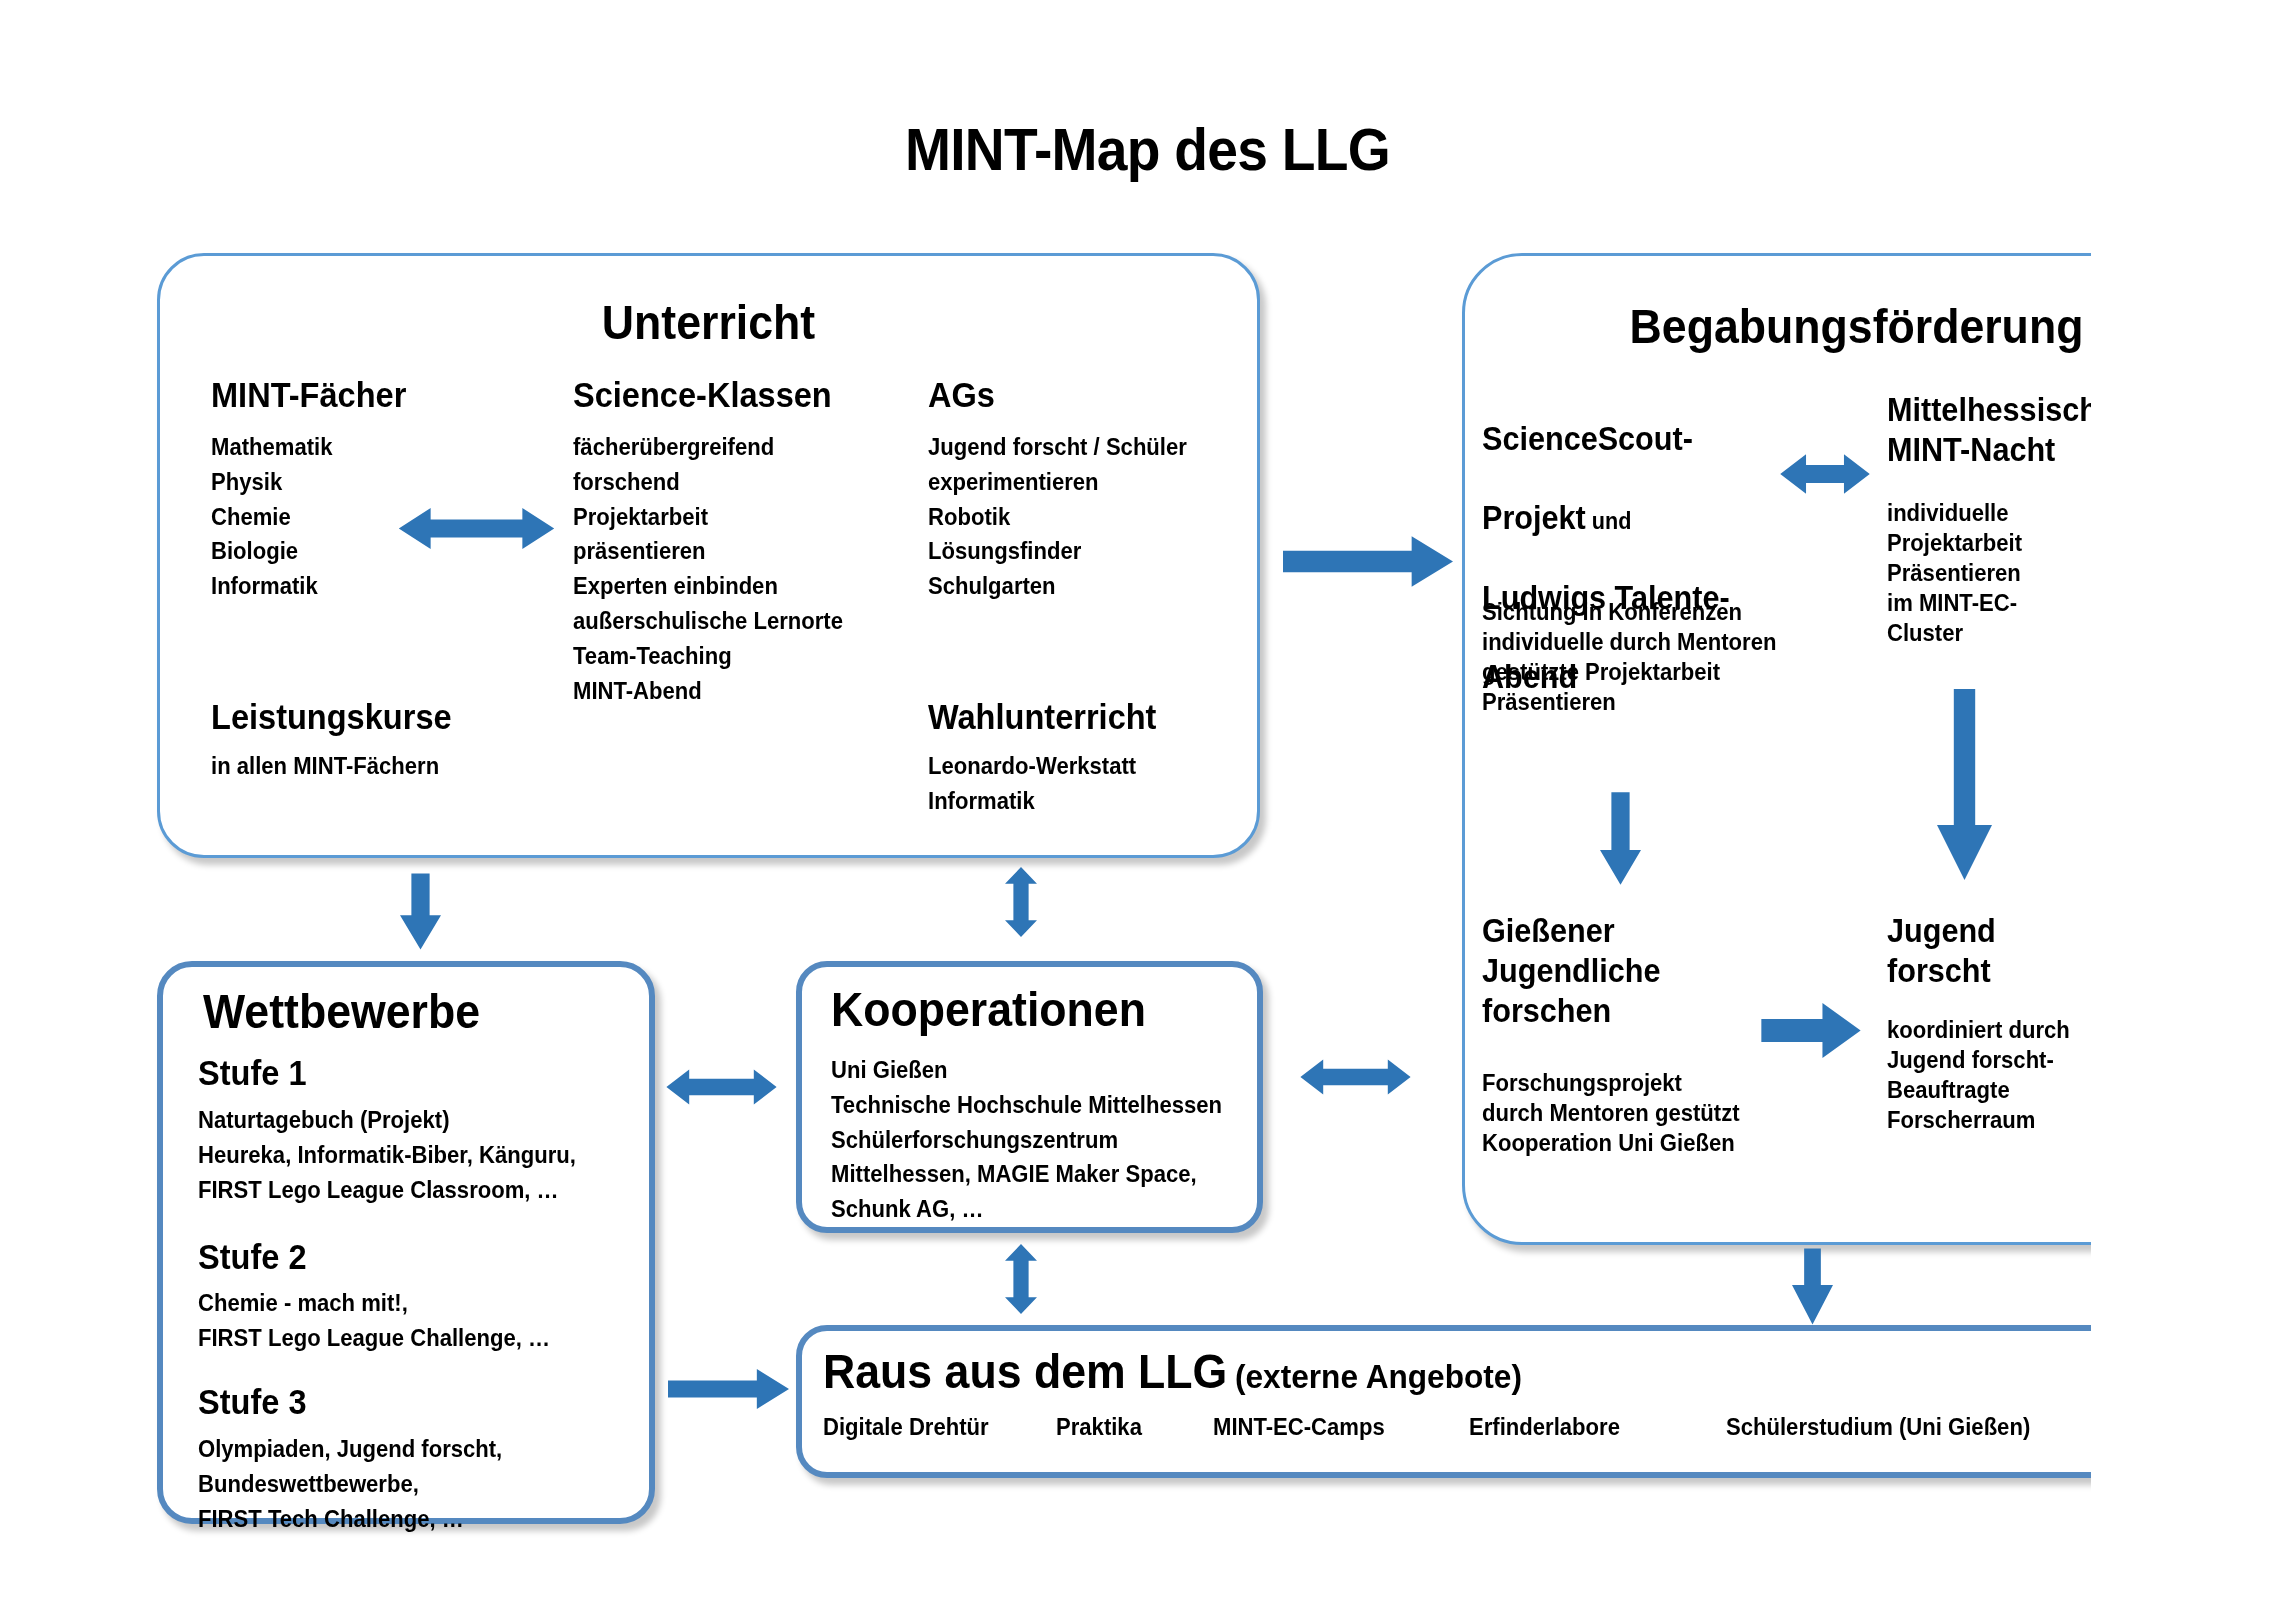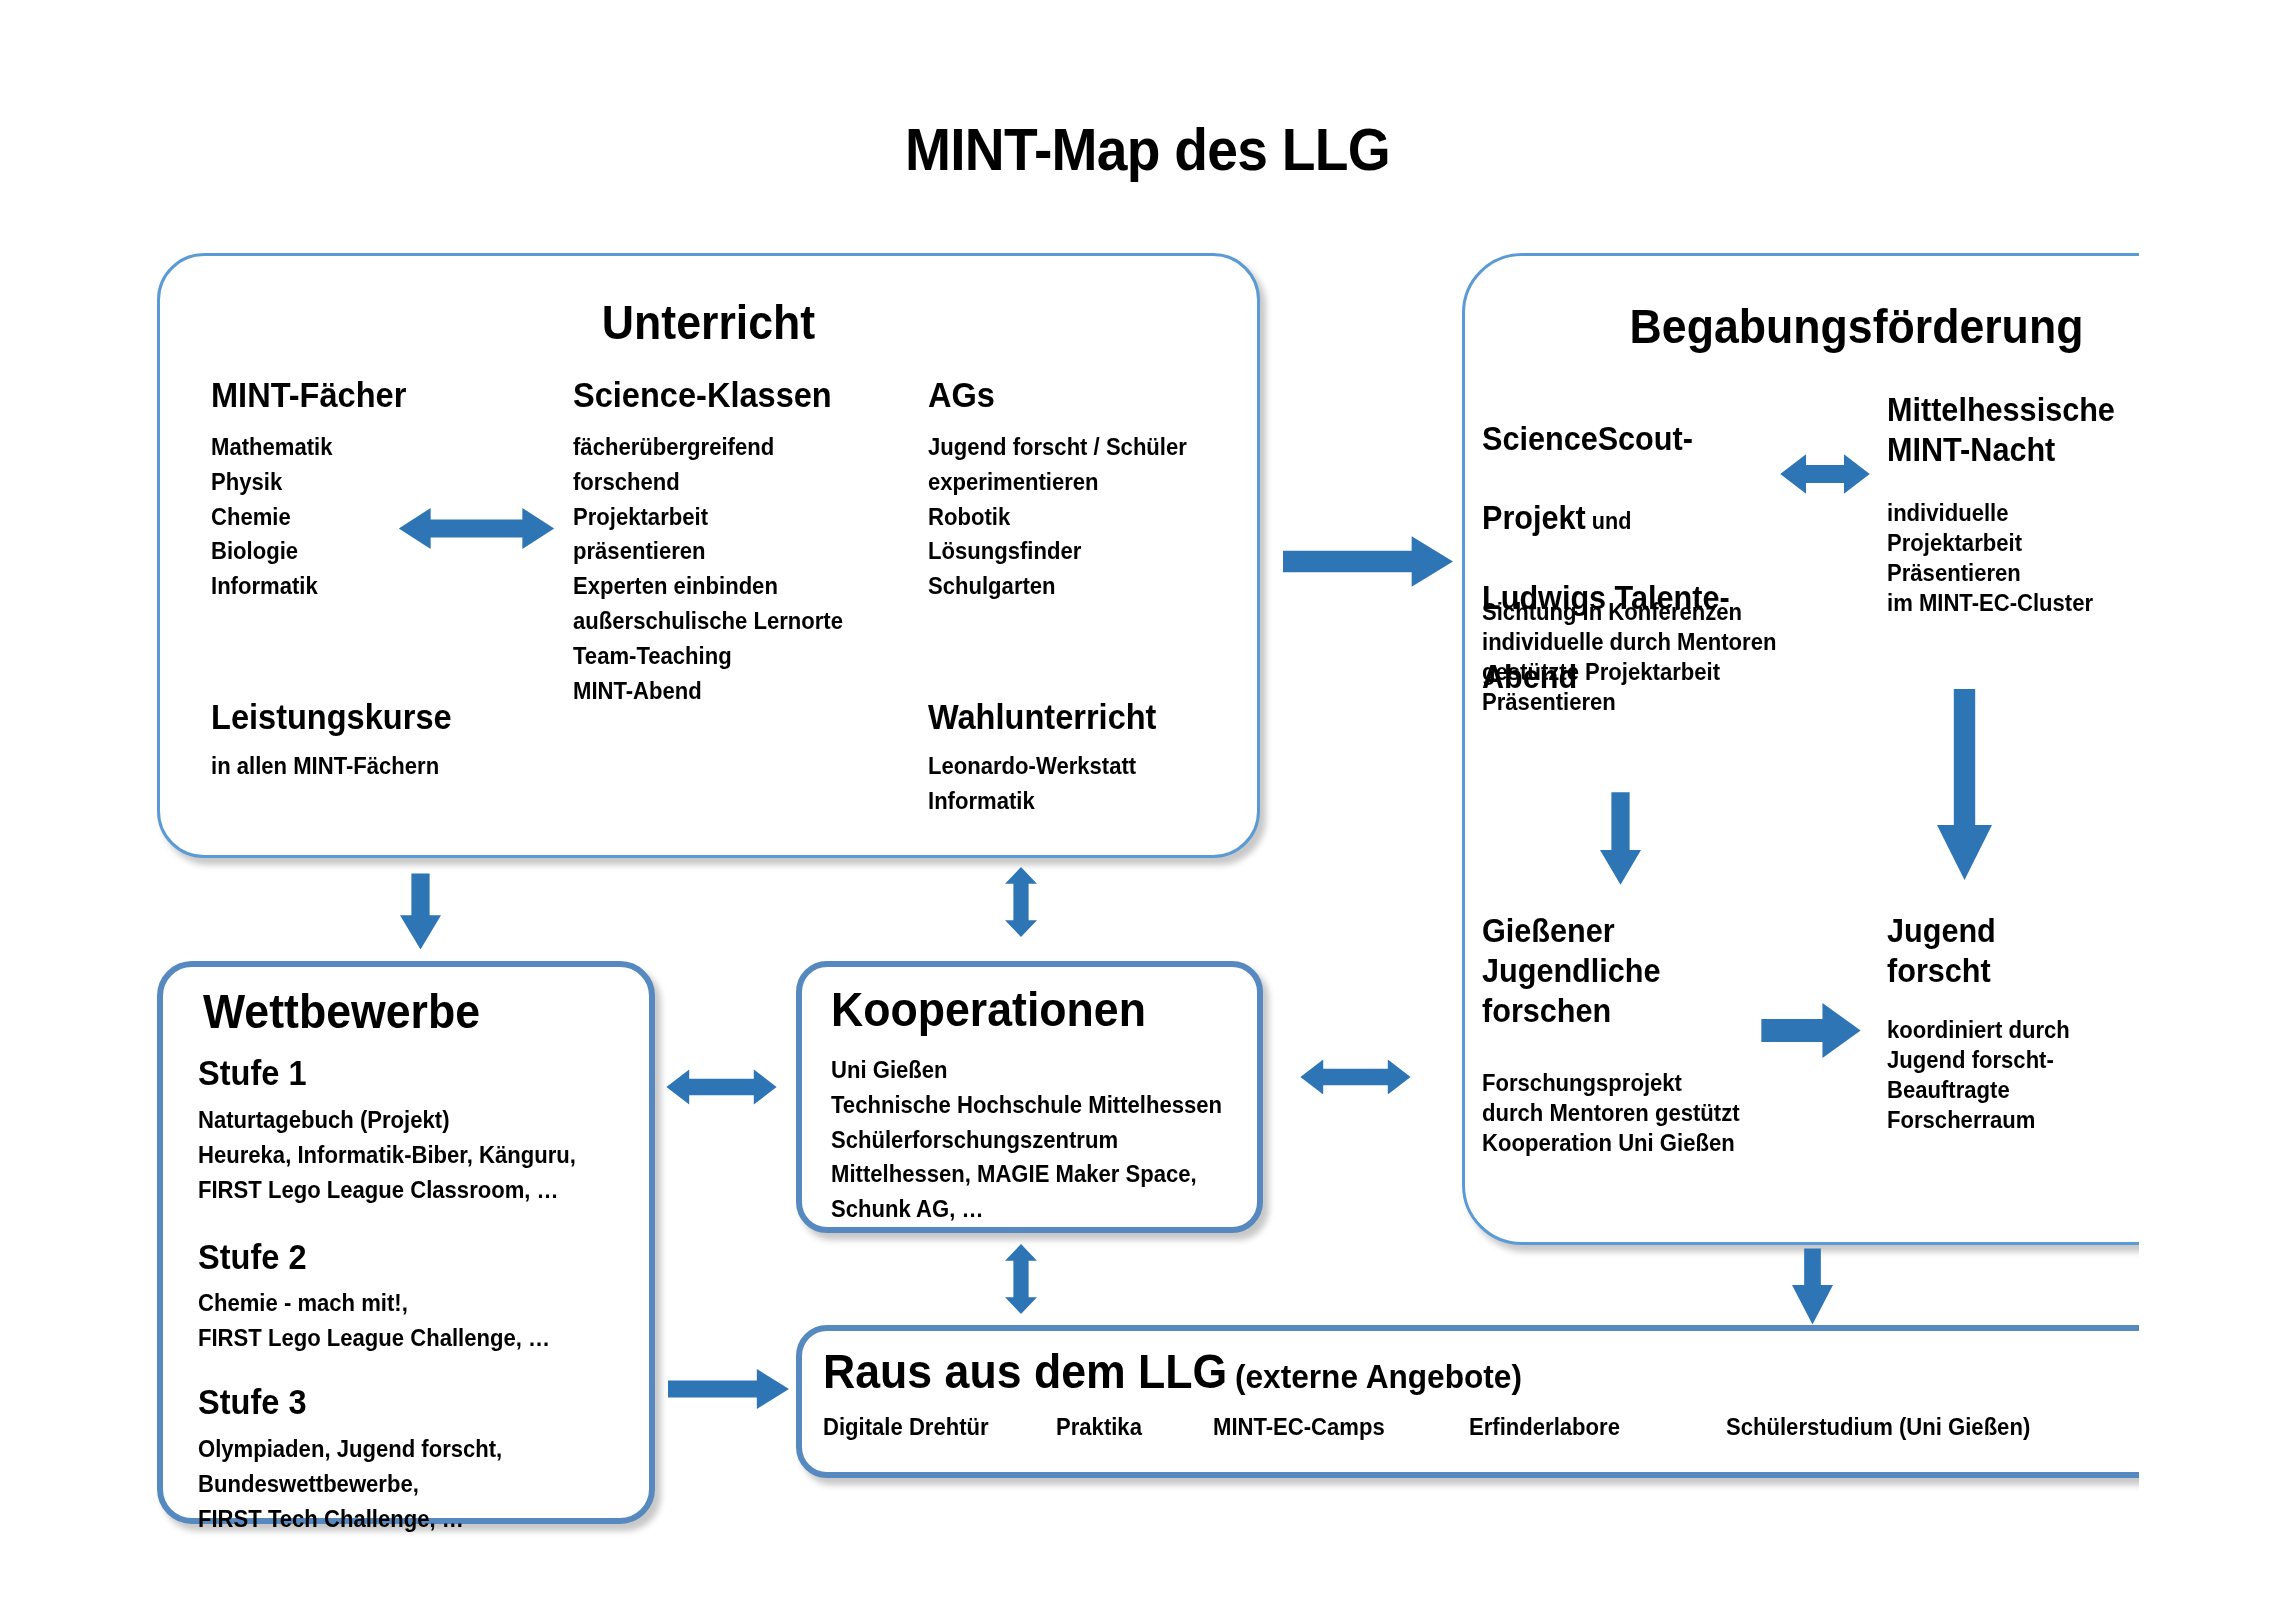--- a/index.html
+++ b/index.html
@@ -6,21 +6,20 @@
   body{
     font-family:"Liberation Sans","DejaVu Sans",sans-serif;
     color:#000000;
   }
   #stage{
     position:relative;
     width:2091px;
     height:1613px;
     background:#ffffff;
     overflow:hidden;
-    padding-left:48px;
   }
 
   
   .page-title{
     position:absolute;
     left:0; top:115px;
     width:2295px;
     text-align:center;
     font-size:60px;
     font-weight:bold;

